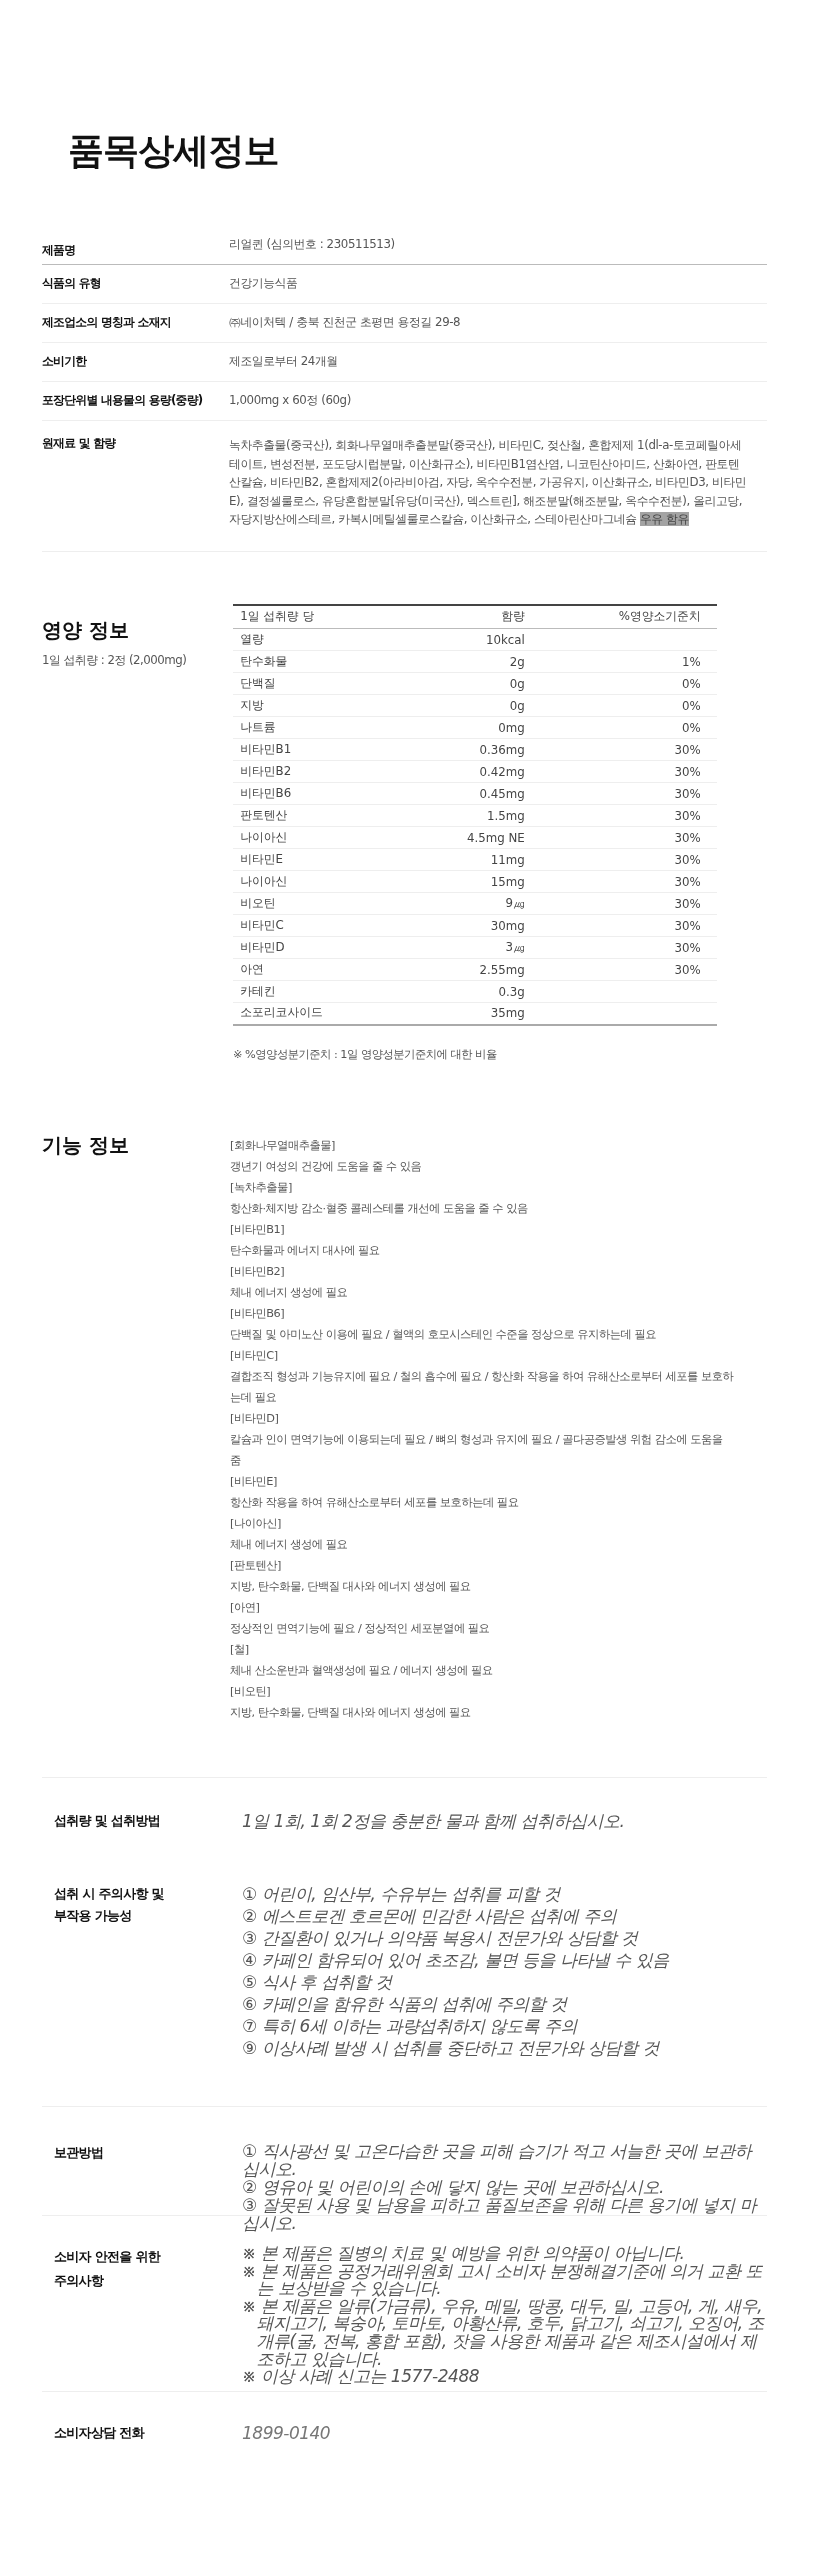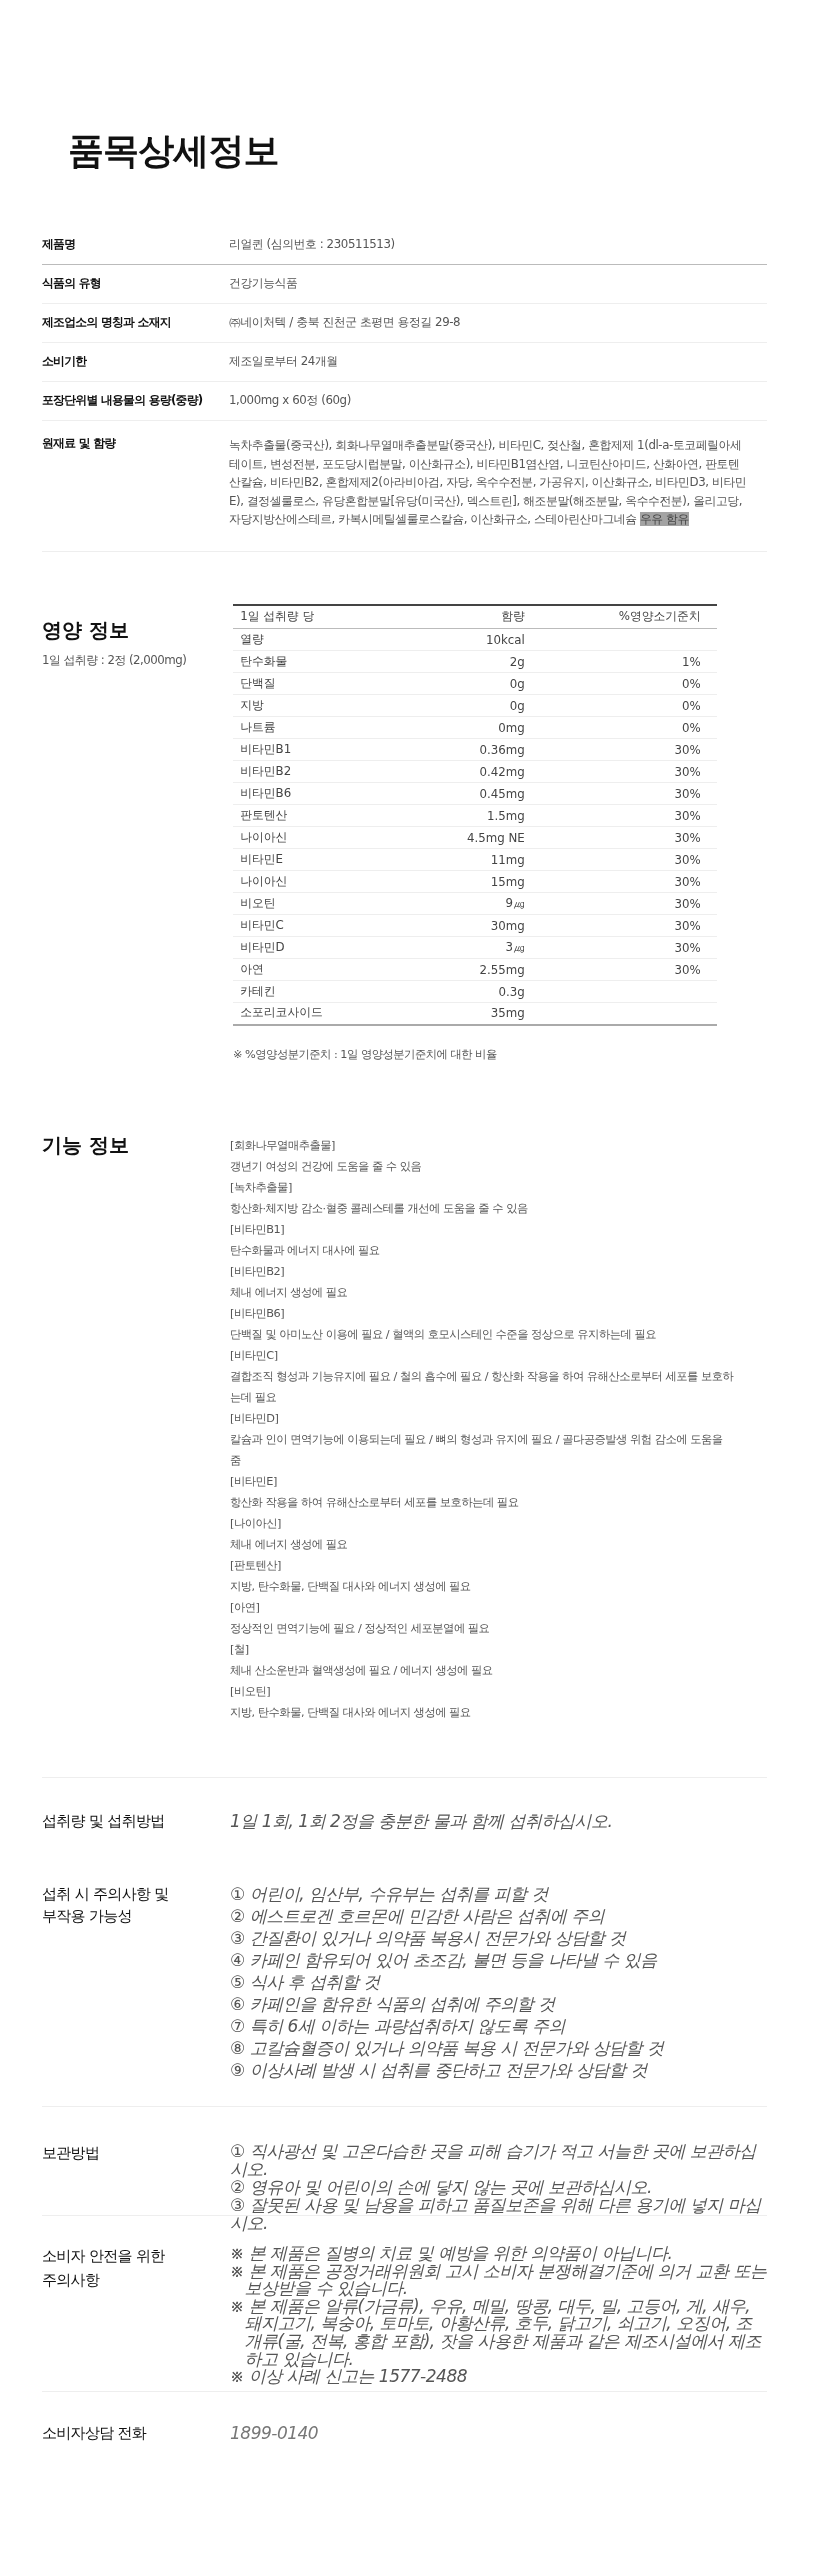--- a/index.html
+++ b/index.html
@@ -26,21 +26,21 @@
     position: absolute;
     left: 42px; top: 226px;
     width: 725px;
   }
   .info-row {
     display: flex;
     border-bottom: 0.9px solid #eee;
     min-height: 36px;
     align-items: flex-start;
   }
-  .info-row.first { border-bottom: 0.9px solid #bbb; }
+  .info-row.first { border-bottom: 0.9px solid #bbb; align-items: center; }
   .info-row .lbl {
     width: 187px;
     font-size: 11.8px;
     font-weight: bold;
     color: #111;
     padding-top: 11px;
     letter-spacing: -0.7px;
   }
   .info-row .val {
     flex: 1;
@@ -111,23 +111,24 @@
     letter-spacing: -0.5px;
   }
 
   
   .sec {
     position: absolute; left: 42px; width: 725px;
     display: flex;
   }
   .sec .lbl {
     width: 188px;
-    font-size: 15px; font-weight: normal; color: #111;
+    font-size: 13px; font-weight: bold; color: #111;
     line-height: 22px;
     letter-spacing: -0.7px;
+    margin-left: 12px;
   }
   .sec .val {
     flex: 1;
     font-size: 17px; color: #555;
     line-height: 22px;
     letter-spacing: -0.5px;
     font-style: italic;
   }
   .sec .val .item { display: block; }
   .sec .val .hang { padding-left: 14.5px; text-indent: -14.5px; }
@@ -317,21 +318,20 @@
     <div>부작용 가능성</div>
   </div>
   <div class="val" id="caution-list">
       <div class="item">① 어린이, 임산부, 수유부는 섭취를 피할 것</div>
       <div class="item">② 에스트로겐 호르몬에 민감한 사람은 섭취에 주의</div>
       <div class="item">③ 간질환이 있거나 의약품 복용시 전문가와 상담할 것</div>
       <div class="item">④ 카페인 함유되어 있어 초조감, 불면 등을 나타낼 수 있음</div>
       <div class="item">⑤ 식사 후 섭취할 것</div>
       <div class="item">⑥ 카페인을 함유한 식품의 섭취에 주의할 것</div>
       <div class="item">⑦ 특히 6세 이하는 과량섭취하지 않도록 주의</div>
-      <div class="item">⑧ 고칼슘혈증이 있거나 의약품 복용 시 전문가와 상담할 것</div>
       <div class="item">⑨ 이상사례 발생 시 섭취를 중단하고 전문가와 상담할 것</div>
     </div>
 </div>
 
 <div class="divider" style="top:2106px"></div>
 
 <div class="sec" style="top:2142px">
   <div class="lbl">보관방법</div>
   <div class="val" id="storage-list" style="line-height:18px">
       <div class="item">① 직사광선 및 고온다습한 곳을 피해 습기가 적고 서늘한 곳에 보관하십시오.</div>

